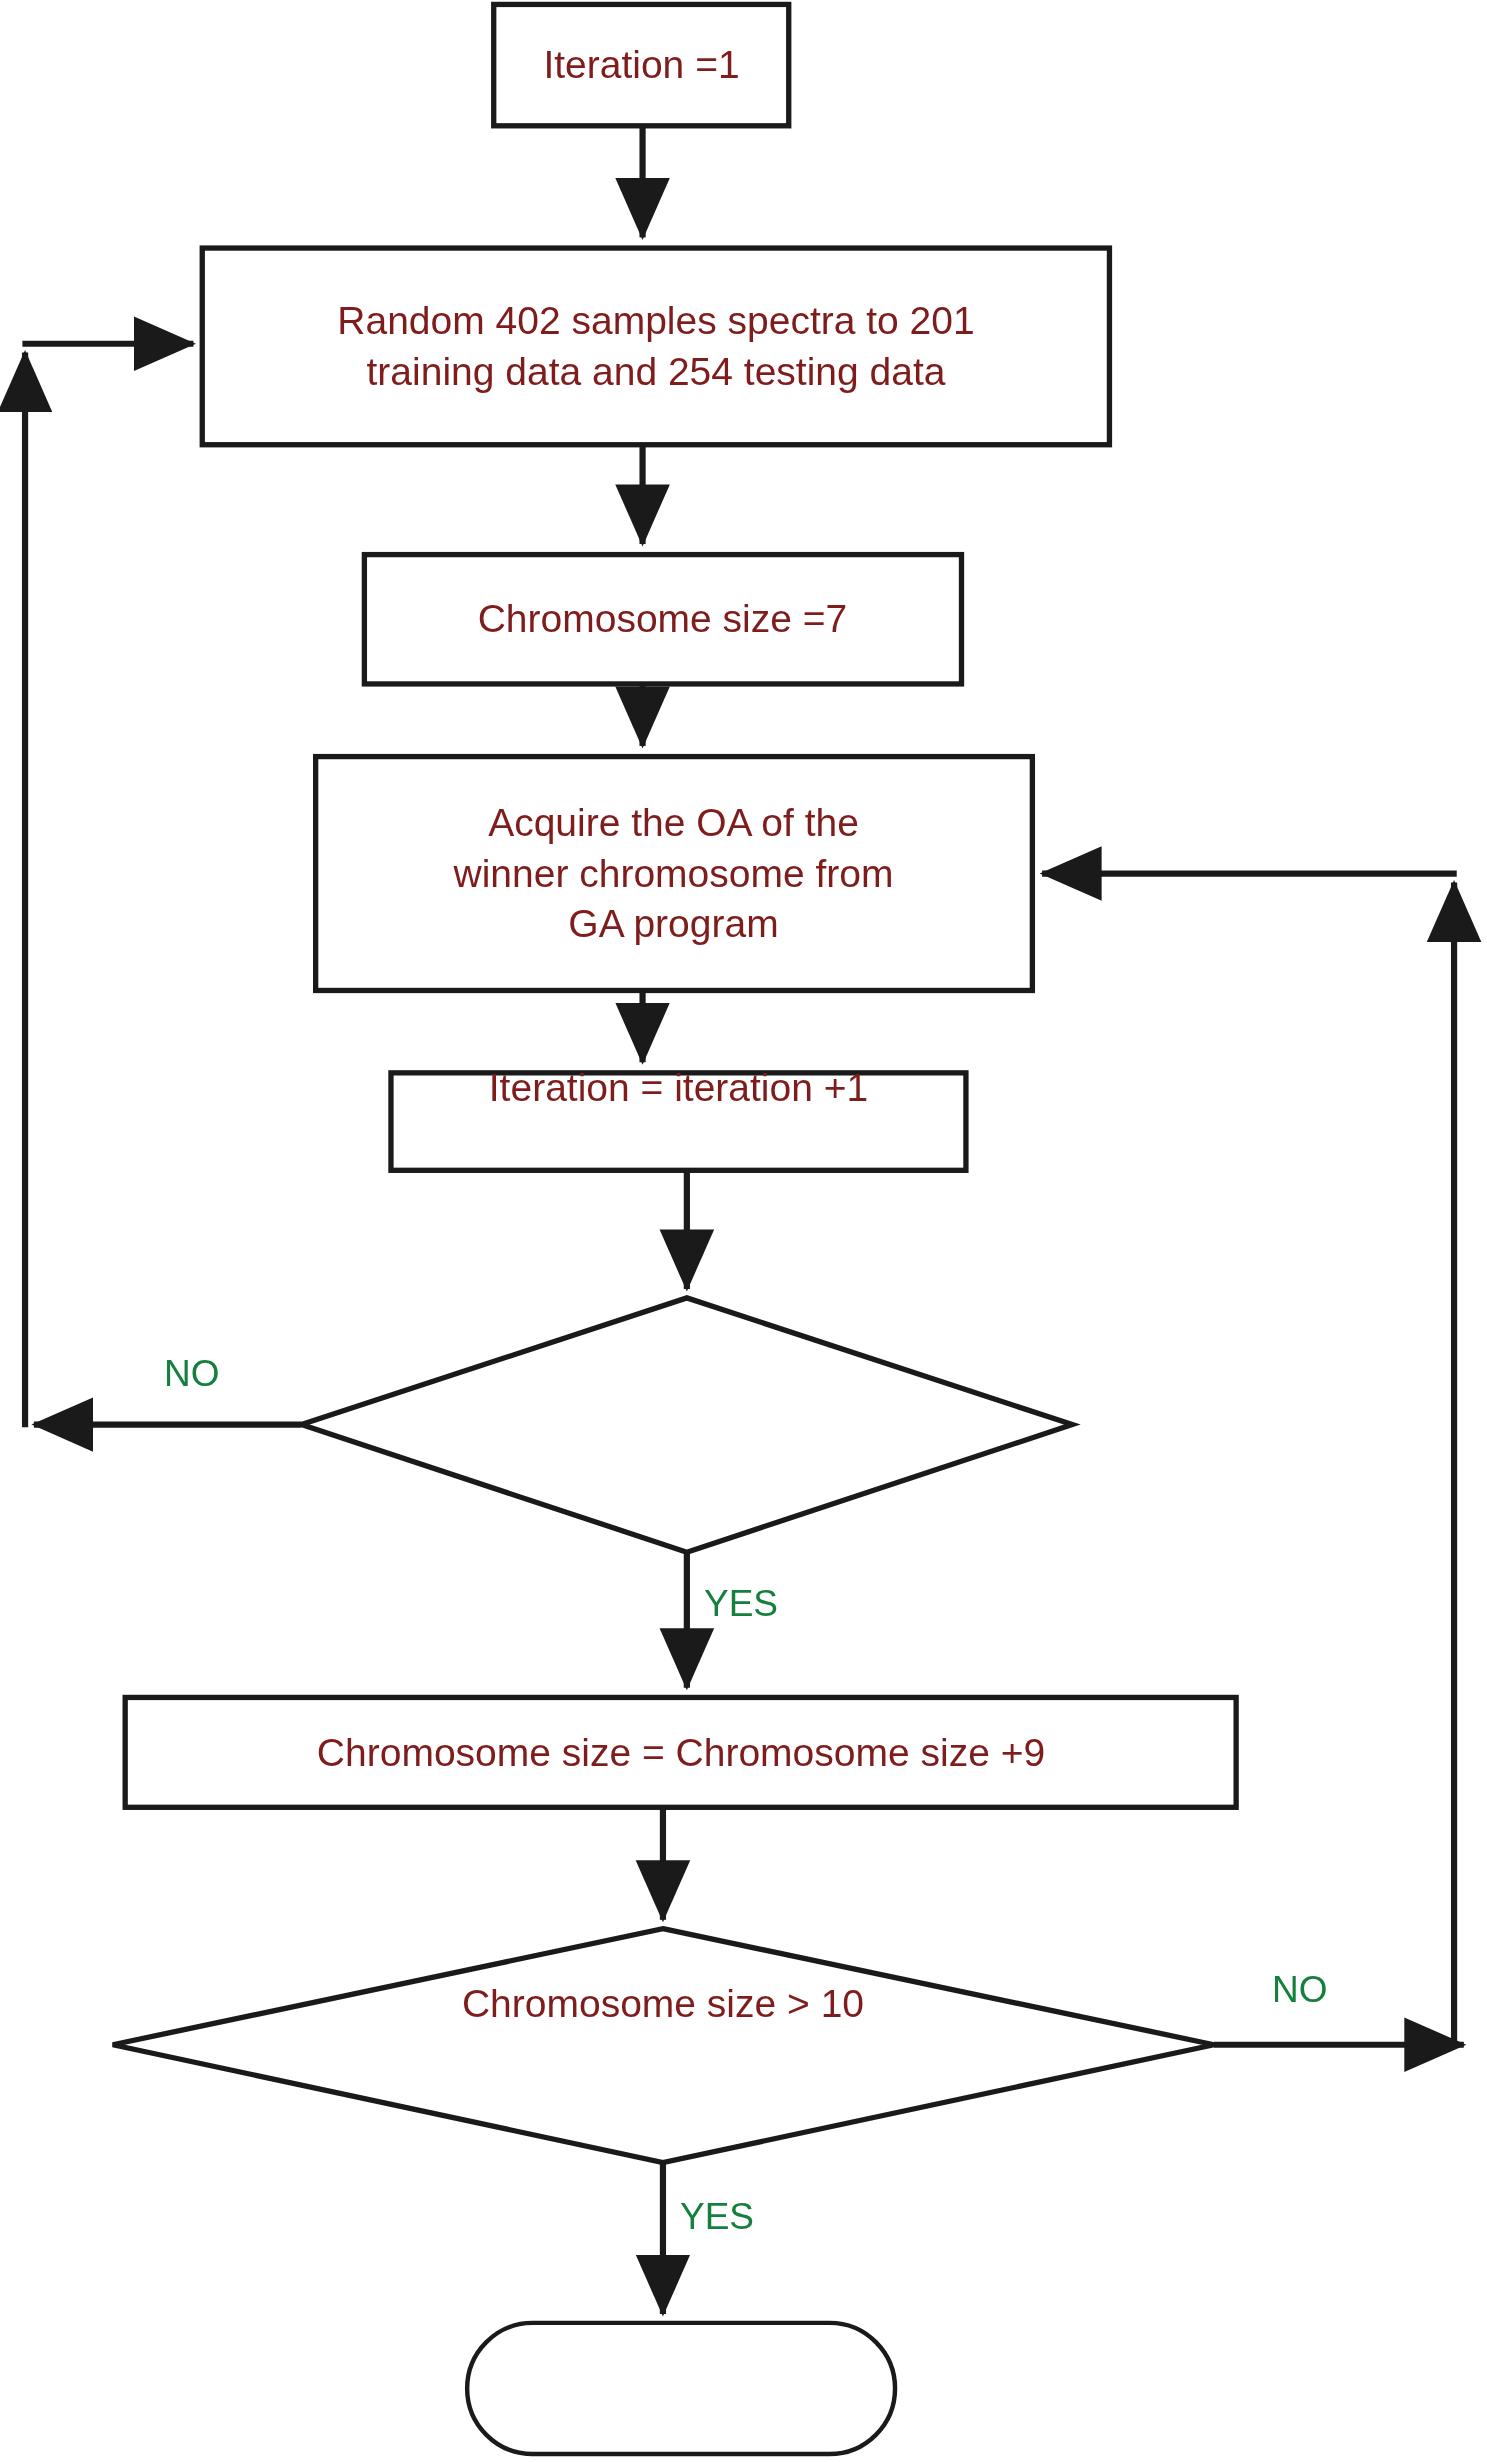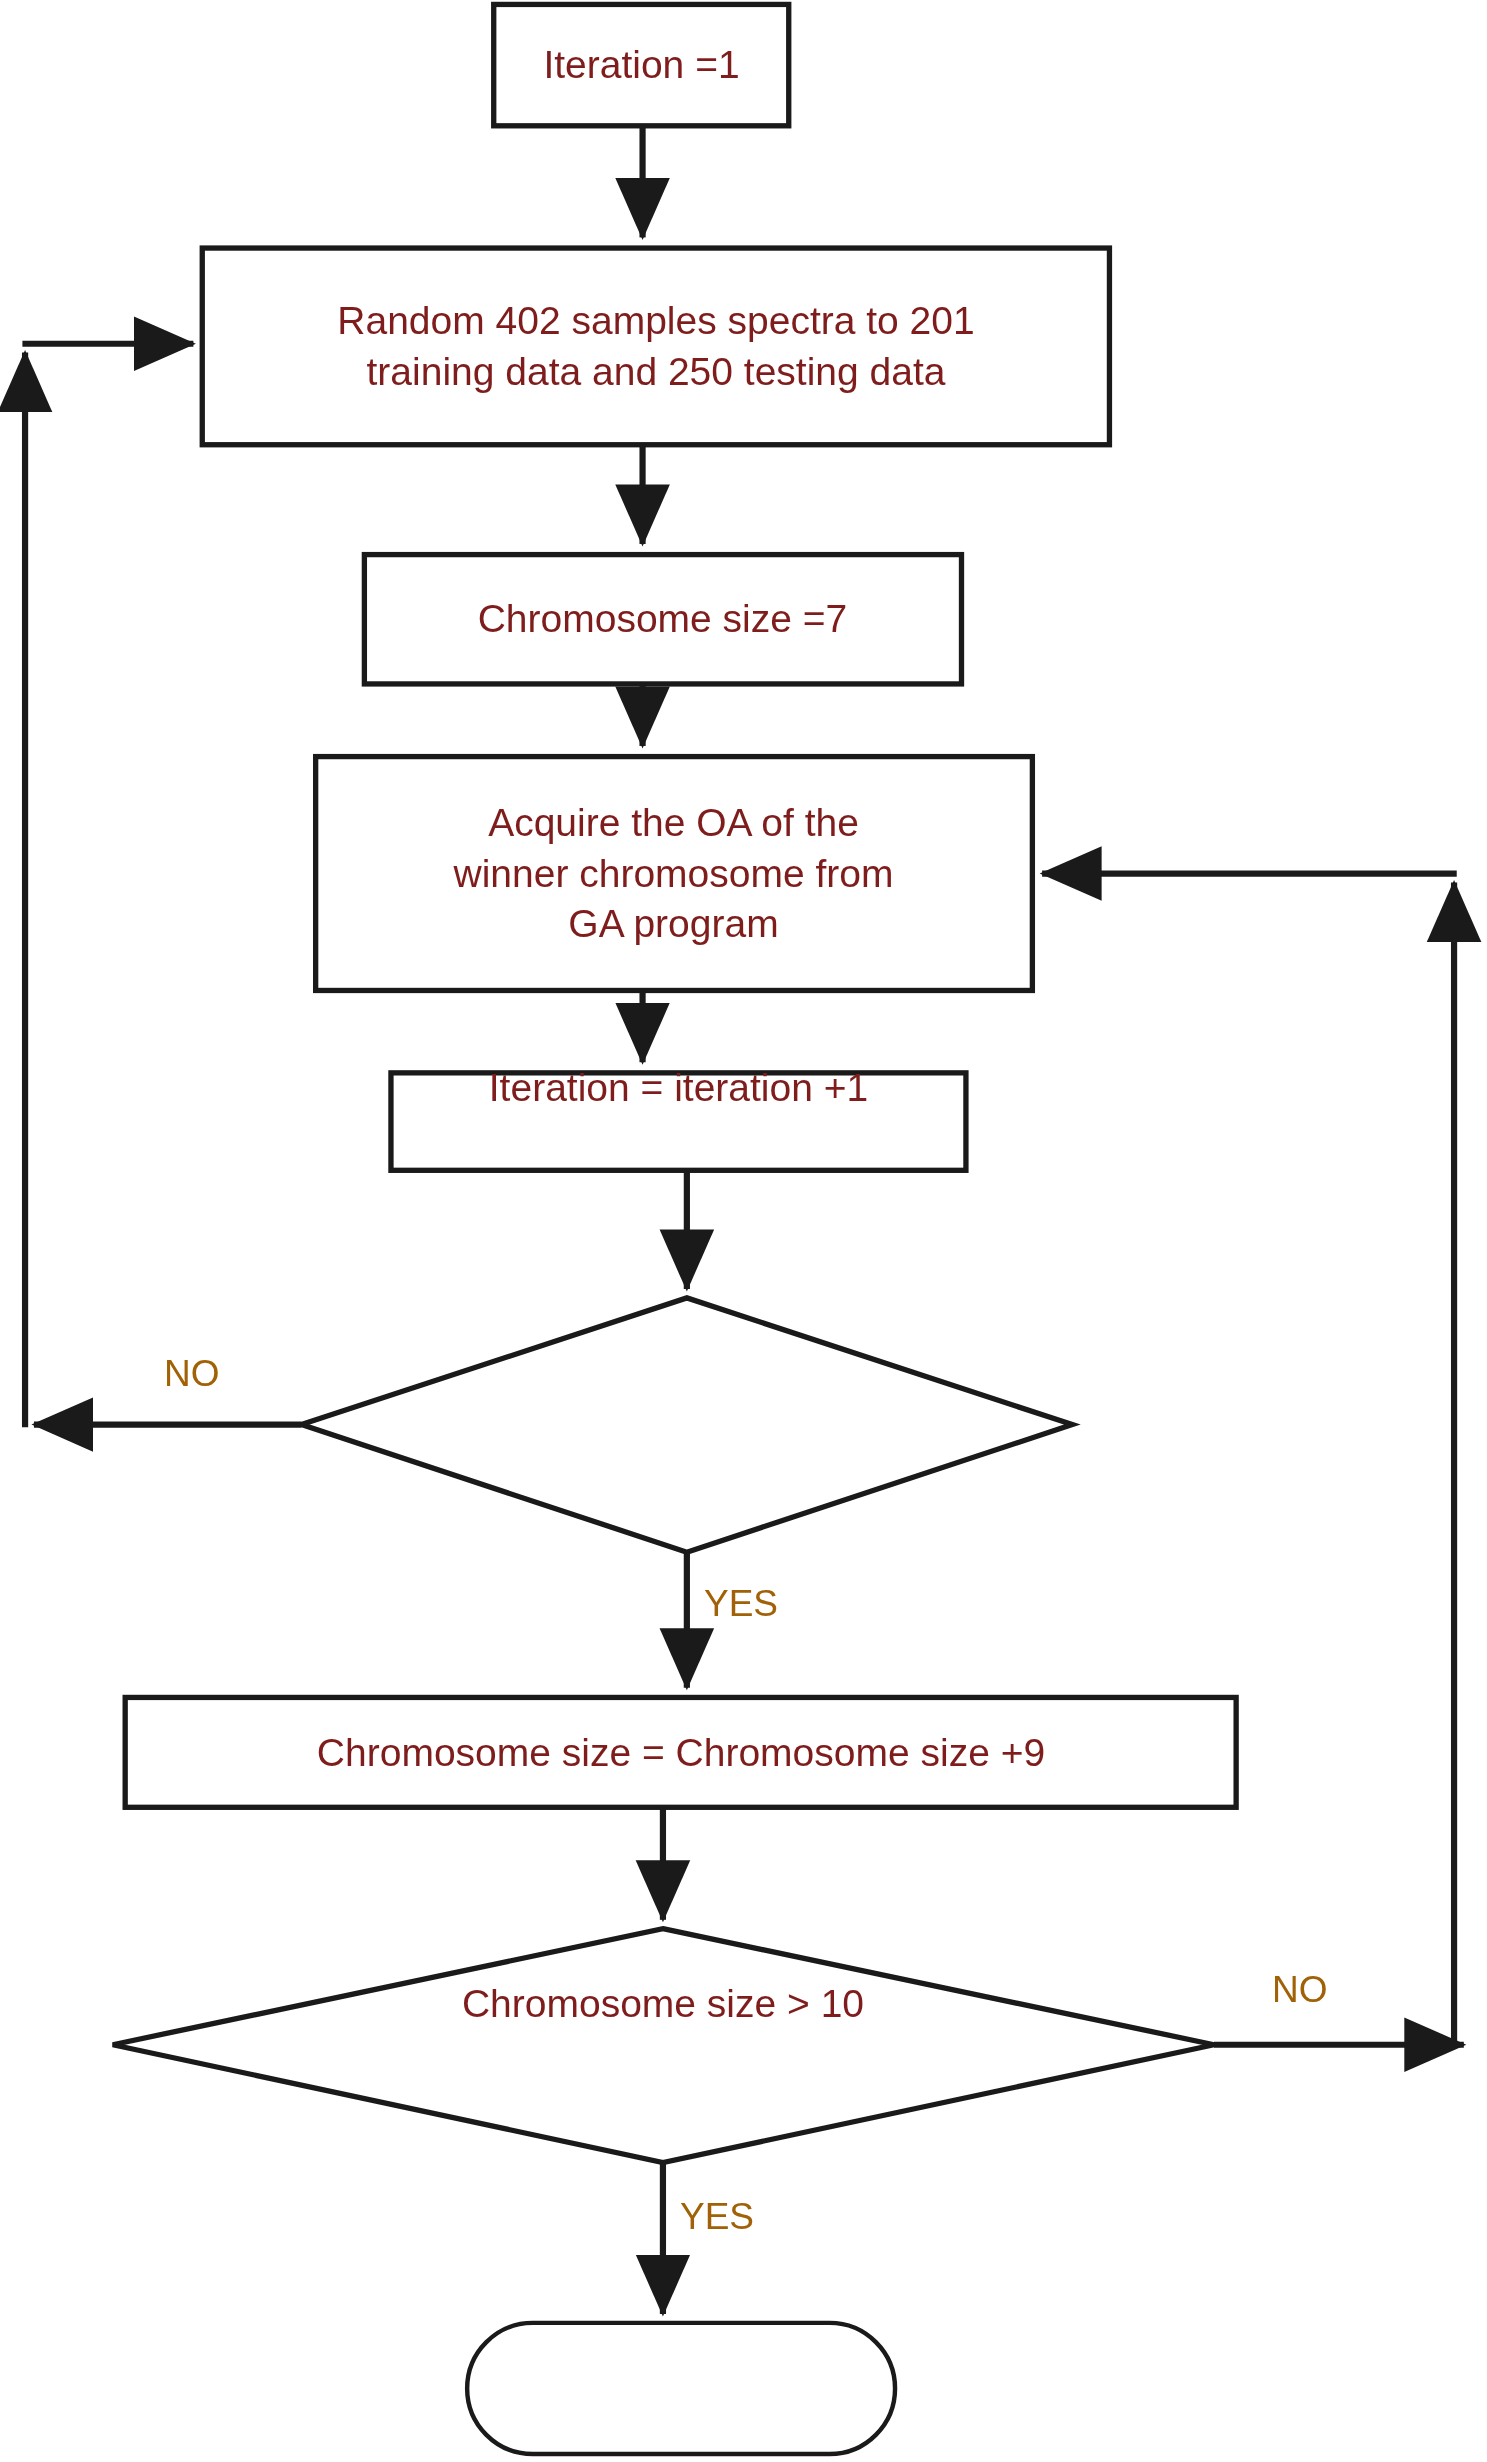--- a/index.html
+++ b/index.html
@@ -15,21 +15,21 @@
     text-align:center;
     font-family:"Liberation Sans",sans-serif;
     color:#7f1d1d;
     line-height:1.30;
     white-space:pre-line;
     pointer-events:none;
   }
   .edge-label{
     position:absolute;
     font-family:"Liberation Sans",sans-serif;
-    color:#a16207;
+    color:#15803d;
     white-space:nowrap;
   }
   .f44{font-size:39px;}
   .f42{font-size:37px;}
 </style>
 </head>
 <body>
 
 <div id="stage">
 
@@ -80,21 +80,21 @@
     <line x1="25" y1="388" x2="218" y2="388" stroke="#1a1a1a" stroke-width="7" marker-end="url(#arw)"></line>
 
     <line x1="1370" y1="2308" x2="1652" y2="2308" stroke="#1a1a1a" stroke-width="7" marker-end="url(#arw)"></line>
     <line x1="1641" y1="2305" x2="1641" y2="996" stroke="#1a1a1a" stroke-width="7" marker-end="url(#arw)"></line>
     <line x1="1644" y1="986" x2="1176" y2="986" stroke="#1a1a1a" stroke-width="7" marker-end="url(#arw)"></line>
   </svg>
 
   <div class="node-label f44" style="left:494px;top:4.4px;width:295px;height:121px;">Iteration =1</div>
 
   <div class="node-label f44" style="left:220px;top:248px;width:872px;height:197px;">Random 402 samples spectra to 201
-training data and 250 testing data</div>
+training data and 254 testing data</div>
 
   <div class="node-label f44" style="left:364px;top:555px;width:597px;height:129px;">Chromosome size =7</div>
 
   <div class="node-label f44" style="left:333px;top:757px;width:681px;height:234px;">Acquire the OA of the
 winner chromosome from
 GA program</div>
 
   <div class="node-label f44" style="left:391px;top:1040px;width:575px;height:97px;">Iteration = iteration +1</div>
 
 

